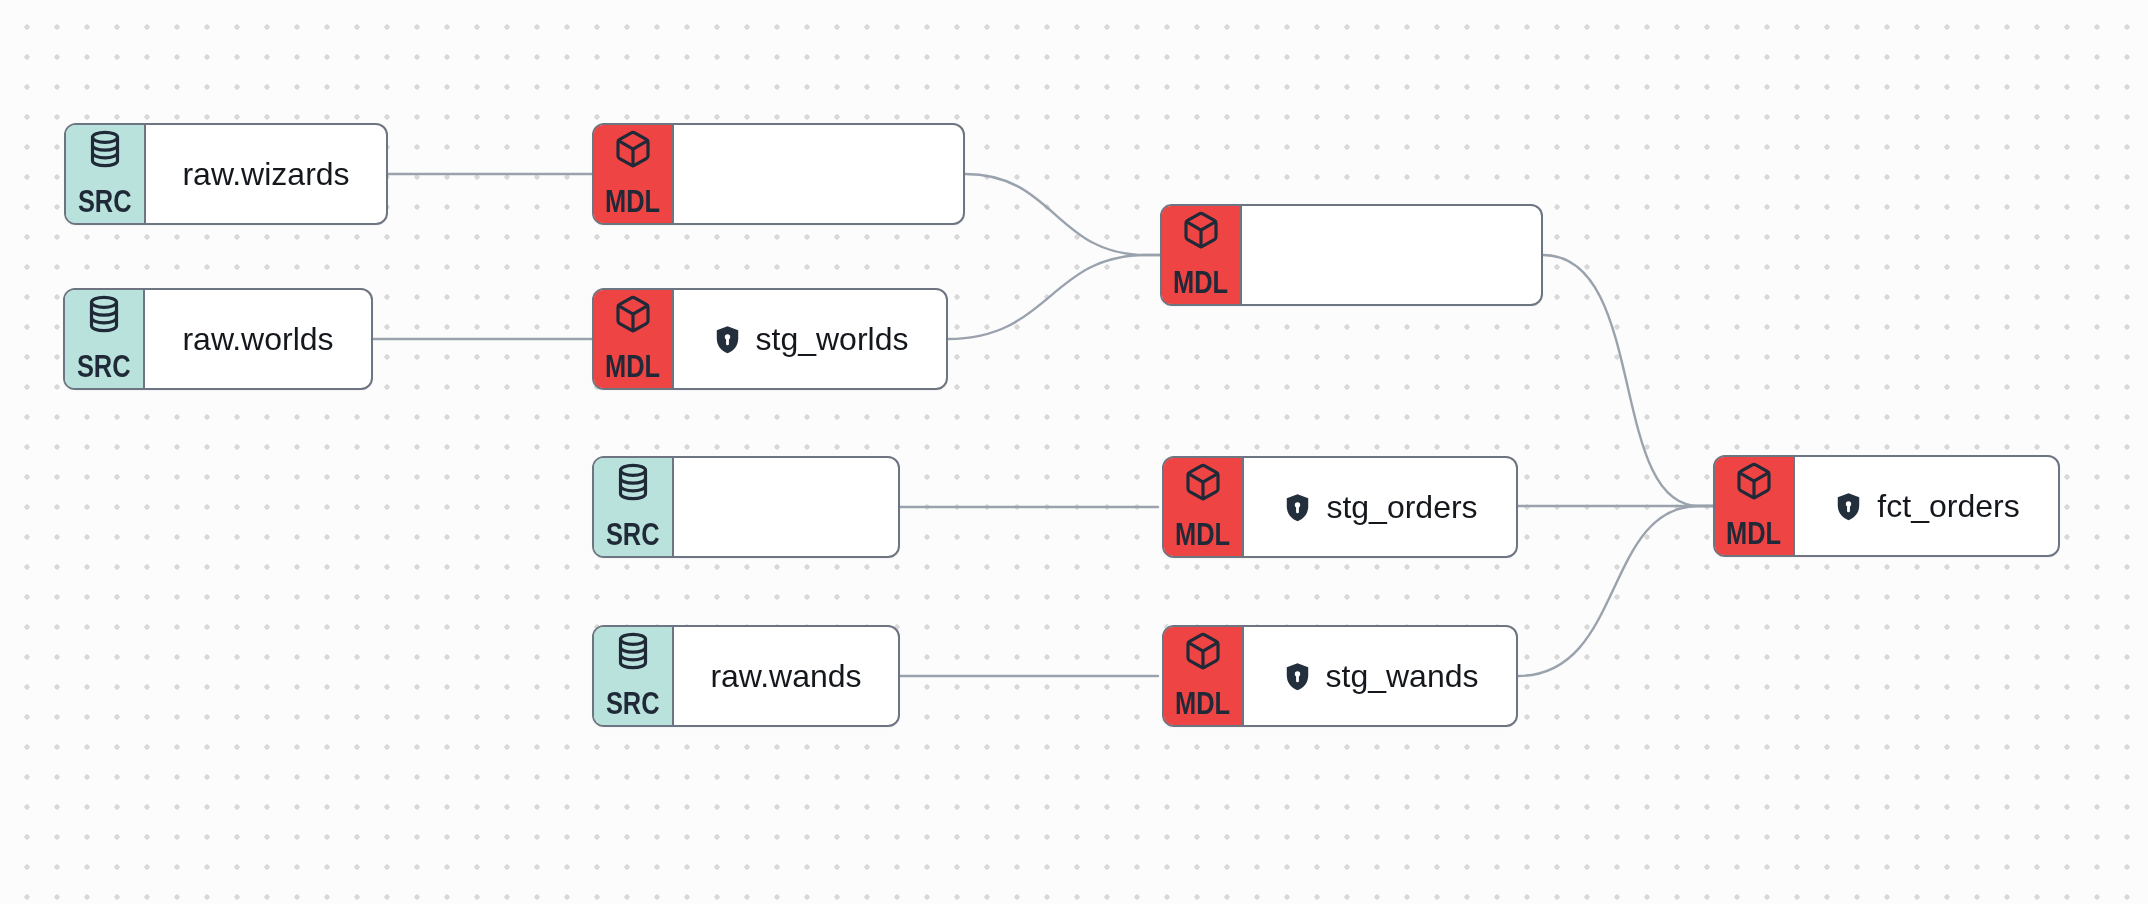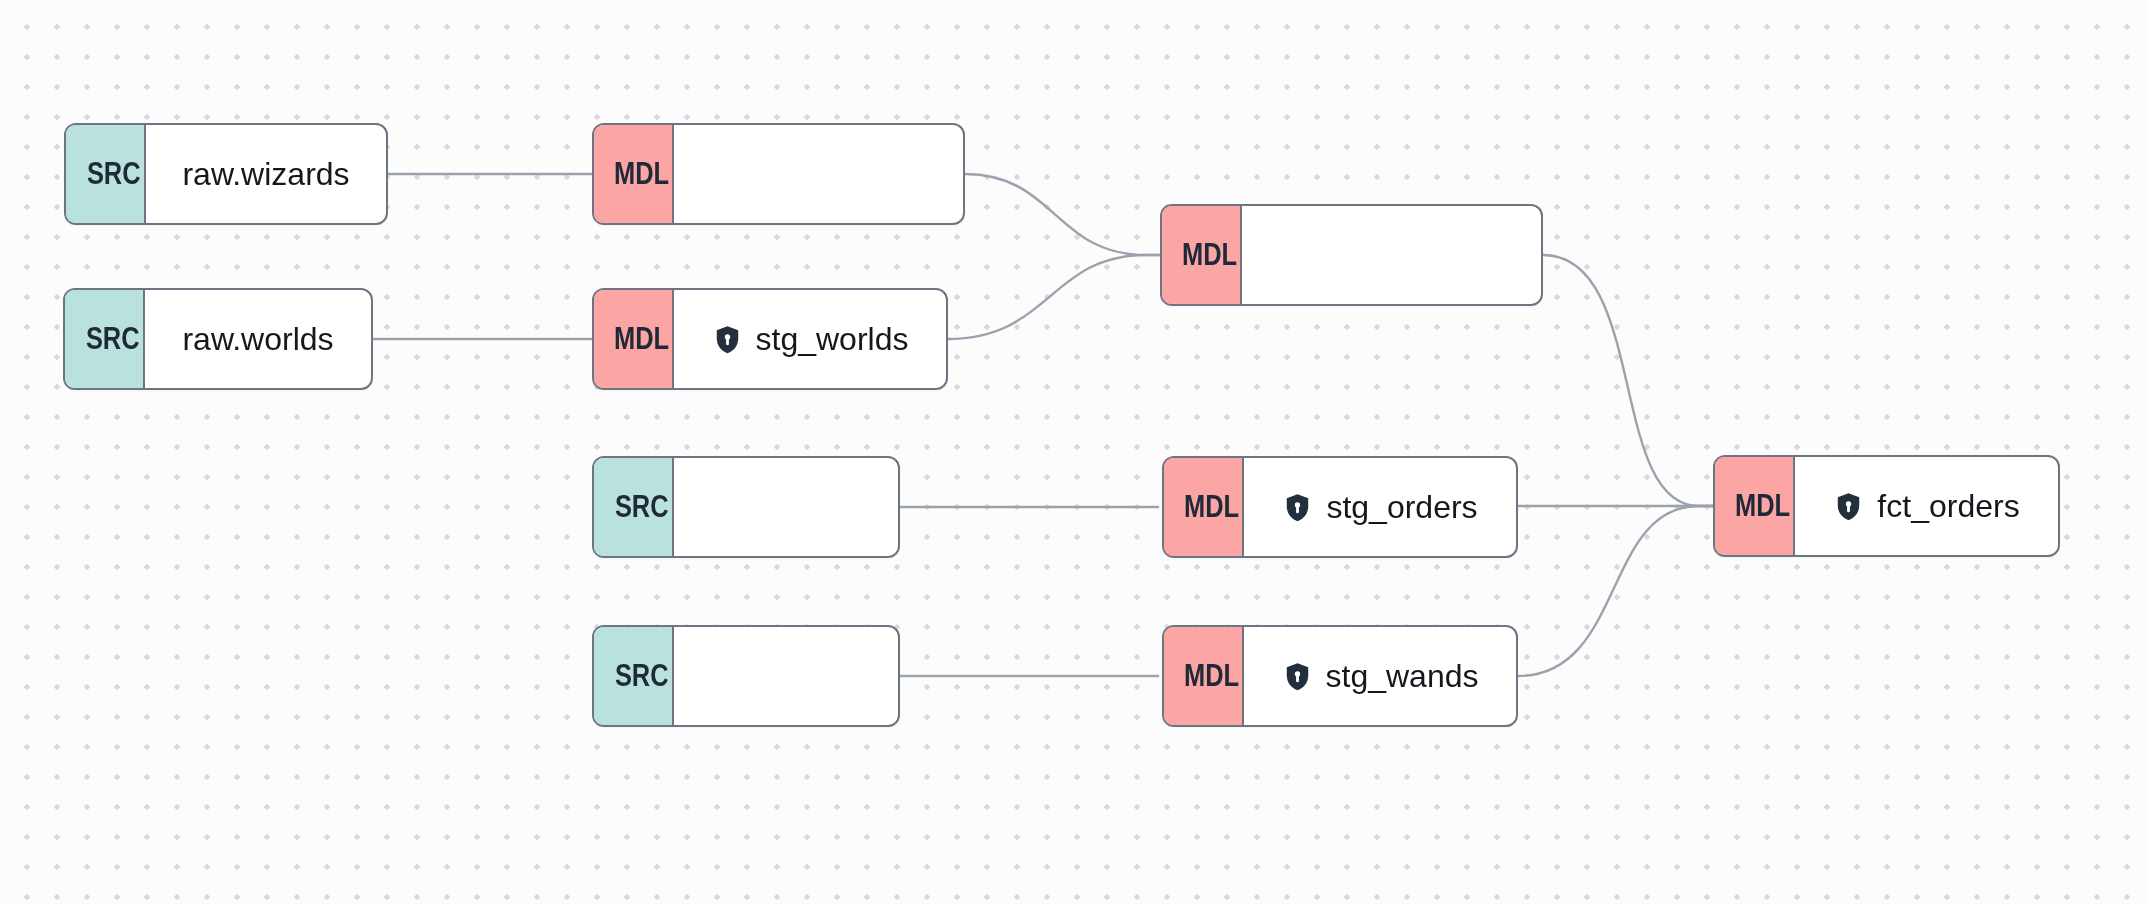--- a/index.html
+++ b/index.html
@@ -16,27 +16,27 @@
   #edges{position:absolute;left:0;top:0;width:2148px;height:904px;}
   #edges path{fill:none;stroke:#9aa2ad;stroke-width:2.4;stroke-linecap:round;}
   .node{
     position:absolute;height:102px;box-sizing:border-box;
     display:flex;align-items:stretch;
     background:#ffffff;border:2.5px solid #6e7582;border-radius:12px;
     box-shadow:0 1px 2px rgba(0,0,0,0.04);
   }
   .badge{
     width:80px;flex:0 0 80px;box-sizing:border-box;
-    display:flex;align-items:center;justify-content:center;
+    display:flex;flex-direction:column;align-items:center;justify-content:center;
     gap:17px;padding:4px 0 6px 0;
     border-right:2.5px solid #6e7582;
     border-radius:9px 0 0 9px;
   }
   .badge.src{background:#b9e2dd;}
-  .badge.mdl{background:#fca5a5;}
+  .badge.mdl{background:#ef4444;}
   .kind{
     font-size:31px;line-height:31px;font-weight:600;color:#1f2937;
     transform:scaleX(0.82);transform-origin:center;
     letter-spacing:0px;
   }
   .node-icon{display:block;}
   .body{
     flex:1;display:flex;align-items:center;justify-content:center;
     gap:13px;padding:8px 20px;min-width:0;
   }
@@ -167,20 +167,23 @@
   <div class="node" style="left:592px;top:625px;width:308px;">
     <div class="badge src">
       <svg class="node-icon" width="44" height="44" viewBox="0 0 24 24" fill="none" stroke="#1f2937" stroke-width="1.9" stroke-linecap="round" stroke-linejoin="round">
           <ellipse cx="12" cy="5" rx="7.5" ry="3"></ellipse>
           <path d="M4.5 5 v14 a7.5 3 0 0 0 15 0 v-14"></path>
           <path d="M4.5 9.7 a7.5 3 0 0 0 15 0"></path>
           <path d="M4.5 14.3 a7.5 3 0 0 0 15 0"></path>
         </svg>
       <span class="kind">SRC</span>
     </div>
+    <div class="body">
+      <span class="name">raw.wands</span>
+    </div>
   </div>
 
   <div class="node" style="left:1162px;top:625px;width:356px;">
     <div class="badge mdl">
       <svg class="node-icon" width="46" height="46" viewBox="0 0 24 24" fill="none" stroke="#1f2937" stroke-width="1.9" stroke-linecap="round" stroke-linejoin="round">
           <path d="M21 16V8a2 2 0 0 0-1-1.73l-7-4a2 2 0 0 0-2 0l-7 4A2 2 0 0 0 3 8v8a2 2 0 0 0 1 1.73l7 4a2 2 0 0 0 2 0l7-4A2 2 0 0 0 21 16z"></path>
           <polyline points="3.27 6.96 12 12.01 20.73 6.96"></polyline>
           <line x1="12" y1="22.08" x2="12" y2="12"></line>
         </svg>
       <span class="kind">MDL</span>

